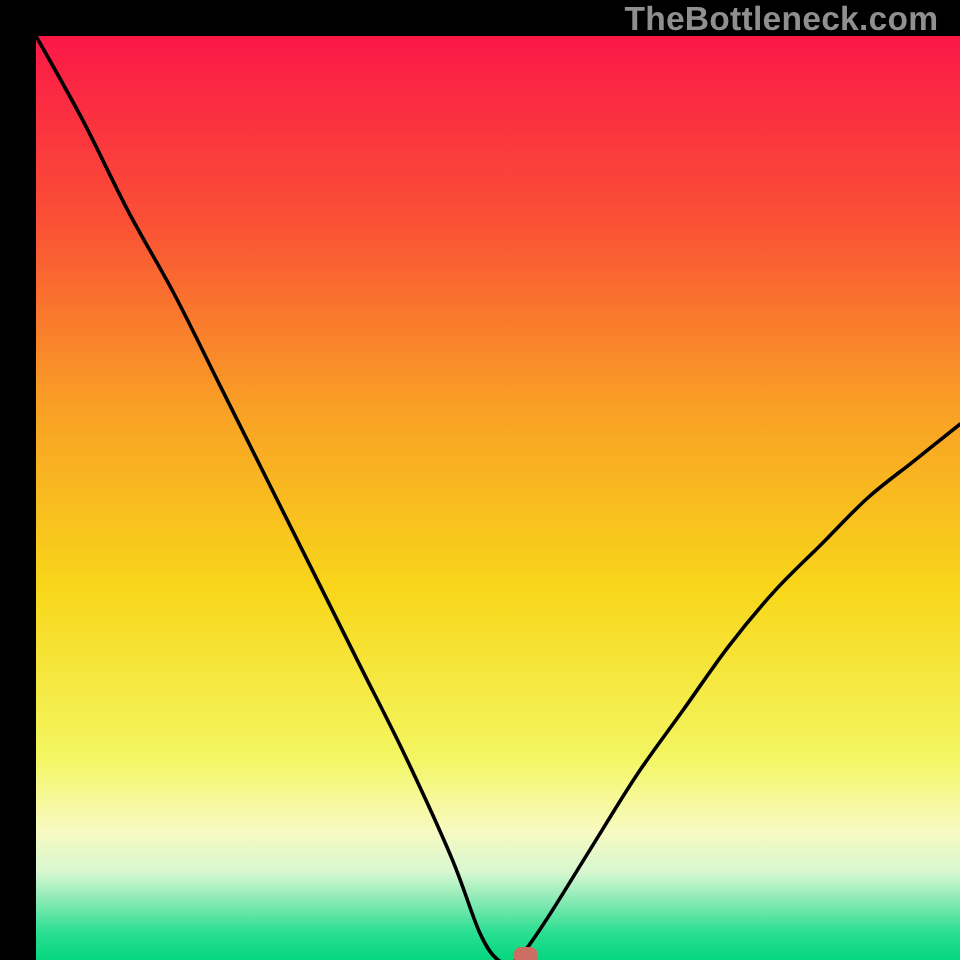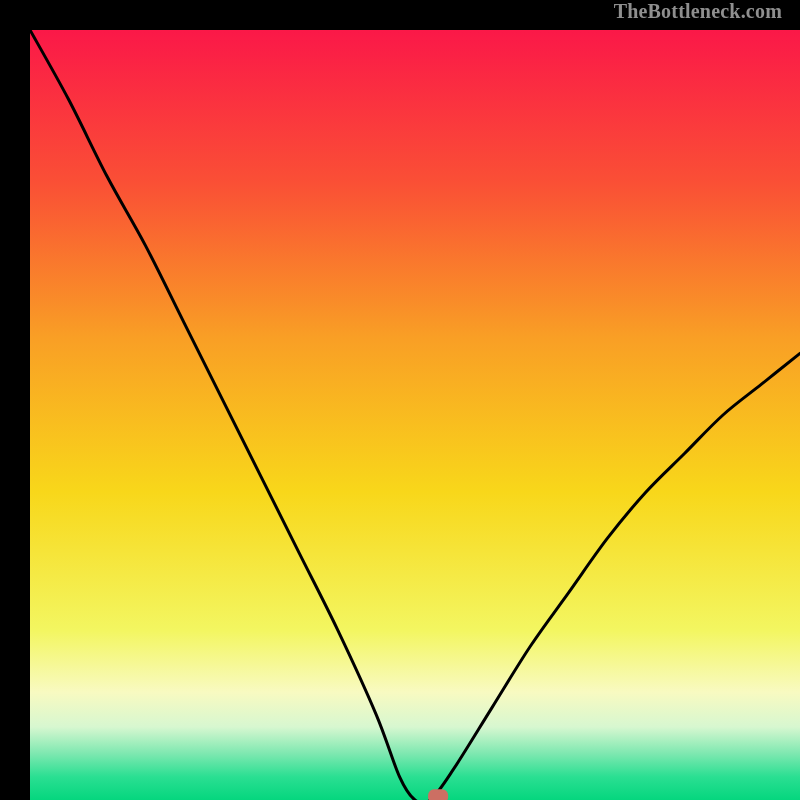--- a/index.html
+++ b/index.html
@@ -22,22 +22,22 @@
     position: absolute;
     left: 15px;
     top: 15px;
     width: 770px;
     height: 770px;
   }
   .watermark {
     position: absolute;
     top: 0px;
     right: 18px;
-    font-family: Liberation Serif, serif;
-    font-size: 20px;
+    font-family: Liberation Sans, sans-serif;
+    font-size: 28px;
     font-weight: 600;
     color: #8f8f8f;
     letter-spacing: 0.2px;
   }
 </style>
 </head>
 <body>
 
 <div class="frame">
   <svg class="plot-area" viewBox="0 0 770 770" preserveAspectRatio="none">

